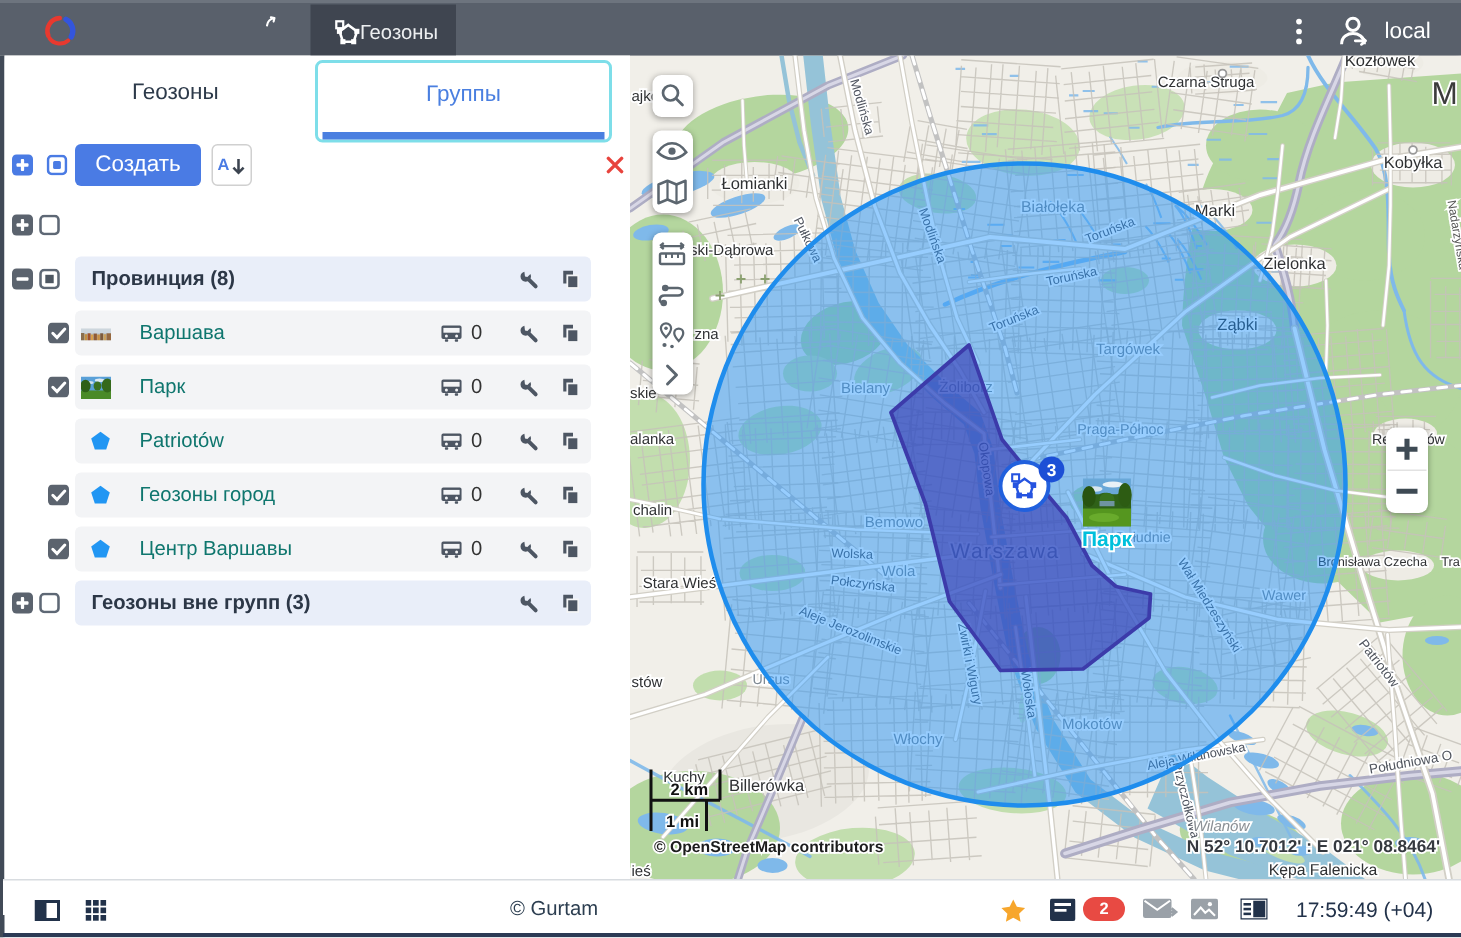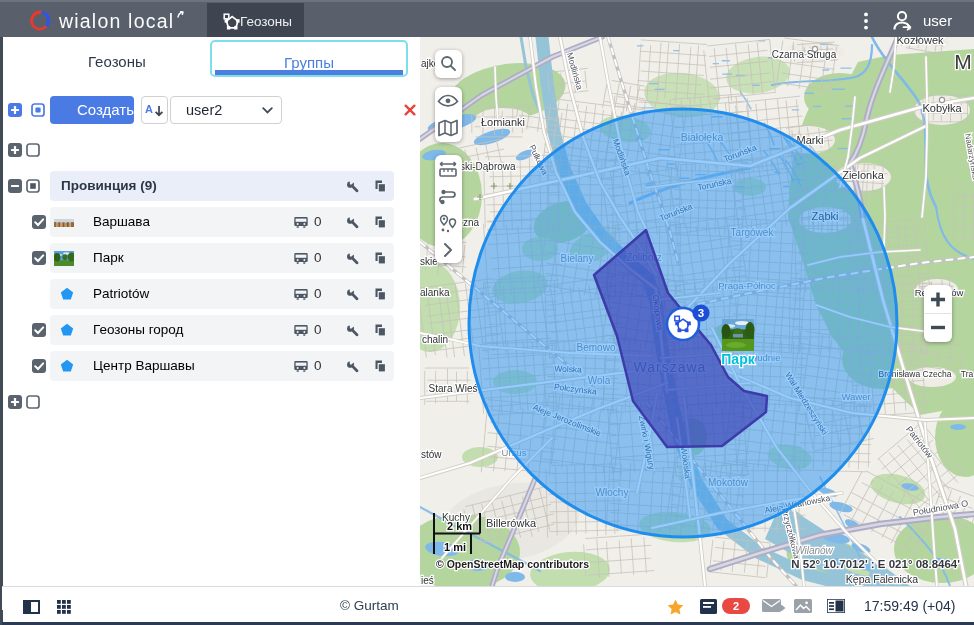--- a/index.html
+++ b/index.html
@@ -10,46 +10,45 @@
 #topbar{position:absolute;left:0;top:0;width:974px;height:37px;background:#59606b;border-top:2px solid #6d747e;box-shadow:0 2px 4px rgba(0,0,0,.28)}
 #toptab{position:absolute;left:207px;top:1px;width:97px;height:36px;background:#3f4550;display:flex;align-items:center}
 #toptab span{color:#eceef0;font-size:13.5px;margin-left:6px}
 #logotext{position:absolute;left:59px;top:8px;color:#fafbfc;font-size:19.5px;letter-spacing:1.2px;font-weight:400}
 #usertext{position:absolute;left:923px;top:10px;color:#fff;font-size:15px}
 
 #leftstrip{position:absolute;left:0;top:37px;width:3px;height:588px;background:#414a57}
 
 #panel{position:absolute;left:3px;top:37px;width:417px;height:549px;background:#fff}
 .tabinact{position:absolute;left:85px;top:16px;font-size:15px;color:#2d3a4a}
-#tabact{position:absolute;left:207px;top:3px;width:198px;height:37px;border:2px solid #7edee9;border-radius:5px;background:#fff}
+#tabact{position:absolute;left:207px;top:3px;width:198px;height:55px;border:2px solid #7edee9;border-radius:5px;background:#fff}
 #tabact .lbl{position:absolute;left:0;width:100%;top:12px;text-align:center;font-size:15px;color:#4a7fe0}
 #tabact .und{position:absolute;left:3px;right:3px;bottom:0px;height:5px;background:#4a7fe0}
 .btn{position:absolute;border-radius:4px}
-#createbtn{left:47px;top:59px;width:84px;height:28px;background:#4a7be4;color:#fff;font-size:15px;text-align:right;line-height:27px}
+#createbtn{left:47px;top:59px;width:84px;height:28px;background:#4a7be4;color:#fff;font-size:15px;text-align:center;line-height:27px}
 #sortbtn{left:138px;top:59px;width:27px;height:28px;background:#fff;border:1px solid #d0d0d0}
 #userddl{left:167px;top:59px;width:112px;height:28px;background:#fff;border:1px solid #d0d0d0;font-size:14.5px;color:#1f2633;line-height:26px;padding-left:15px}
 #searchbox{left:282px;top:59px;width:114px;height:28px;background:#fff;border:1px solid #d0d0d0;font-size:14px;color:#9aa1a8;line-height:26px;padding-left:26px}
 .row{position:absolute;left:47px;width:344px;height:30px;border-radius:4px}
 .grow{background:#e9eef9}
 .crow{background:#f3f4f6}
-.rname{position:absolute;top:7px;font-size:13.5px;color:#000000}
+.rname{position:absolute;top:7px;font-size:13.5px;color:#0f766e}
 .gname{position:absolute;top:7px;left:11px;font-size:13.5px;font-weight:bold;color:#2c3747}
 .zero{position:absolute;left:264px;top:7px;font-size:13.5px;color:#333}
 .sq{position:absolute;width:14px;height:14px;border-radius:3px}
 </style></head><body>
 <div id="app">
     <div id="topbar">
       <span class="abs" style="left:28px;top:7px">
         <svg width="23" height="23" viewBox="0 0 23 23" style="" xmlns="http://www.w3.org/2000/svg">
           <path d="M 11.8 3.1 A 8.6 8.6 0 0 0 4.2 14.8" stroke="#e8392f" stroke-width="3.1" fill="none" stroke-linecap="round"></path>
           <path d="M 5.0 16.5 A 8.6 8.6 0 0 0 17.5 18.0" stroke="#e8392f" stroke-width="2.7" fill="none" stroke-linecap="round"></path>
           <path d="M 16.0 3.9 A 8.6 8.6 0 0 1 19.5 15.6" stroke="#3355dd" stroke-width="3.6" fill="none" stroke-linecap="round"></path>
         </svg>
       </span>
-      <span id="logotext">wialon local</span>
       <span class="abs" style="left:177px;top:8px">
         <svg width="9" height="9" viewBox="0 0 9 9" style="" xmlns="http://www.w3.org/2000/svg">
           <path d="M1 7 A6 6 0 0 1 6 2 M6 2 L3.6 1.6 M6 2 L5.4 4.4" stroke="#fff" stroke-width="1.4" fill="none" stroke-linecap="round"></path>
         </svg>
       </span>
       <div id="toptab">
         <span class="abs" style="left:10px;top:10px">
           <svg width="17" height="17" viewBox="0 0 17 17" style="" xmlns="http://www.w3.org/2000/svg">
             <path d="M9.2 3.6 L15 8.0 L12.8 14.8 L5.6 14.8 L3.4 8.0 Z" stroke="#fff" stroke-width="1.7" fill="none"></path>
             <rect x="1.2" y="1.2" width="4.6" height="4.6" fill="#3f4550" stroke="#fff" stroke-width="1.5"></rect>
@@ -68,21 +67,21 @@
           <circle cx="4" cy="15.6" r="1.9" fill="#fff"></circle>
         </svg>
       </span>
       <span class="abs" style="left:891px;top:7px">
         <svg width="24" height="24" viewBox="0 0 24 24" style="" xmlns="http://www.w3.org/2000/svg">
           <circle cx="11" cy="7.2" r="4.1" stroke="#fff" stroke-width="2" fill="none"></circle>
           <path d="M3.4 20.5 C3.4 14.8 8 13.4 11 13.4 C14 13.4 18.6 14.8 18.6 20.5" stroke="#fff" stroke-width="2" fill="none"></path>
           <path d="M12.5 18.2 h6.5 M16.6 15.8 l2.8 2.4 l-2.8 2.4" stroke="#fff" stroke-width="1.8" fill="none" stroke-linejoin="round" stroke-linecap="round"></path>
         </svg>
       </span>
-      <span id="usertext">user</span>
+      <span id="usertext">local</span>
     </div>
     <div id="leftstrip"></div>
     <div id="panel">
       <span class="tabinact">Геозоны</span>
       <div id="tabact">
         <div class="lbl">Группы</div>
         <div class="und"></div>
       </div>
       <span class="sq" style="left:5px;top:66px;background:#4a7be4">
         <svg width="14" height="14" viewBox="0 0 14 14" style="" xmlns="http://www.w3.org/2000/svg">
@@ -96,25 +95,20 @@
           <rect x="4.4" y="4.4" width="5.2" height="5.2" rx="1" fill="#4a7be4"></rect>
         </svg>
       </span>
       <div class="btn" id="createbtn">Создать</div>
       <div class="btn" id="sortbtn">
         <svg width="25" height="18" viewBox="0 0 25 18" style="margin:4px 0 0 0" xmlns="http://www.w3.org/2000/svg">
           <text x="3" y="12" font-size="11" font-weight="bold" fill="#4a7be4" font-family="Liberation Sans">A</text>
           <path d="M17 5 v9 M13.6 10.8 L17 14.2 L20.4 10.8" stroke="#3c4450" stroke-width="1.7" fill="none"></path>
         </svg>
       </div>
-      <div class="btn" id="userddl">user2<span class="abs" style="left:91px;top:10px">
-          <svg width="11" height="7" viewBox="0 0 11 7" style="" xmlns="http://www.w3.org/2000/svg">
-            <path d="M1.2 1.2 L5.5 5.4 L9.8 1.2" stroke="#434b56" stroke-width="1.8" fill="none" stroke-linecap="round"></path>
-          </svg>
-        </span></div>
       <span class="abs" style="left:401px;top:67px">
         <svg width="12" height="12" viewBox="0 0 12 12" style="" xmlns="http://www.w3.org/2000/svg">
           <path d="M1.6 1.6 L10.4 10.4 M10.4 1.6 L1.6 10.4" stroke="#e8433c" stroke-width="2.3" stroke-linecap="round"></path>
         </svg>
       </span>
       <span class="sq" style="left:5px;top:106px;background:#5b636e">
         <svg width="14" height="14" viewBox="0 0 14 14" style="" xmlns="http://www.w3.org/2000/svg">
           <rect x="3" y="5.9" width="8" height="2.2" rx="0.6" fill="#fff"></rect>
           <rect x="5.9" y="3" width="2.2" height="8" rx="0.6" fill="#fff"></rect>
         </svg>
@@ -129,21 +123,21 @@
           <rect x="3" y="5.9" width="8" height="2.2" rx="0.6" fill="#fff"></rect>
         </svg>
       </span>
       <span class="abs" style="left:23px;top:142px">
         <svg width="14" height="14" viewBox="0 0 14 14" style="" xmlns="http://www.w3.org/2000/svg">
           <rect x="1" y="1" width="12" height="12" rx="2.5" fill="#fff" stroke="#5e6875" stroke-width="1.7"></rect>
           <rect x="4.2" y="4.2" width="5.6" height="5.6" fill="#4e5762"></rect>
         </svg>
       </span>
       <div class="row grow" style="top:134px">
-        <span class="gname">Провинция (9)</span>
+        <span class="gname">Провинция (8)</span>
         <span class="abs" style="left:296px;top:9px">
           <svg width="13" height="13" viewBox="0 0 13 13" style="" xmlns="http://www.w3.org/2000/svg">
             <path d="M3.6 1.2 A3.4 3.4 0 0 0 1.0 4.4 A3.4 3.4 0 0 0 4.4 7.8 C4.9 7.8 5.4 7.7 5.8 7.5 L10.2 11.9 A1.35 1.35 0 0 0 12.1 10.0 L7.7 5.6 C7.9 5.2 8.0 4.7 8.0 4.2 A3.4 3.4 0 0 0 7.6 2.6 L5.6 4.6 L4.0 4.4 L3.8 2.8 Z" fill="#4d5663"></path>
           </svg>
         </span>
         <span class="abs" style="left:325px;top:9px">
           <svg width="11" height="13" viewBox="0 0 11 13" style="" xmlns="http://www.w3.org/2000/svg">
             <rect x="0.5" y="0.5" width="6.5" height="8.5" fill="#4d5663"></rect>
             <rect x="3.2" y="3.6" width="7.3" height="8.4" fill="#4d5663" stroke="#f3f4f6" stroke-width="1.2"></rect>
           </svg>
@@ -343,20 +337,34 @@
         <svg width="14" height="14" viewBox="0 0 14 14" style="" xmlns="http://www.w3.org/2000/svg">
           <rect x="3" y="5.9" width="8" height="2.2" rx="0.6" fill="#fff"></rect>
           <rect x="5.9" y="3" width="2.2" height="8" rx="0.6" fill="#fff"></rect>
         </svg>
       </span>
       <span class="abs" style="left:23px;top:358px">
         <svg width="14" height="14" viewBox="0 0 14 14" style="" xmlns="http://www.w3.org/2000/svg">
           <rect x="1" y="1" width="12" height="12" rx="2.5" fill="#fff" stroke="#5e6875" stroke-width="1.7"></rect>
         </svg>
       </span>
+      <div class="row grow" style="top:350px">
+        <span class="gname">Геозоны вне групп (3)</span>
+        <span class="abs" style="left:296px;top:9px">
+          <svg width="13" height="13" viewBox="0 0 13 13" style="" xmlns="http://www.w3.org/2000/svg">
+            <path d="M3.6 1.2 A3.4 3.4 0 0 0 1.0 4.4 A3.4 3.4 0 0 0 4.4 7.8 C4.9 7.8 5.4 7.7 5.8 7.5 L10.2 11.9 A1.35 1.35 0 0 0 12.1 10.0 L7.7 5.6 C7.9 5.2 8.0 4.7 8.0 4.2 A3.4 3.4 0 0 0 7.6 2.6 L5.6 4.6 L4.0 4.4 L3.8 2.8 Z" fill="#4d5663"></path>
+          </svg>
+        </span>
+        <span class="abs" style="left:325px;top:9px">
+          <svg width="11" height="13" viewBox="0 0 11 13" style="" xmlns="http://www.w3.org/2000/svg">
+            <rect x="0.5" y="0.5" width="6.5" height="8.5" fill="#4d5663"></rect>
+            <rect x="3.2" y="3.6" width="7.3" height="8.4" fill="#4d5663" stroke="#f3f4f6" stroke-width="1.2"></rect>
+          </svg>
+        </span>
+      </div>
     </div>
     <div id="map" style="position:absolute;left:420px;top:37px;width:554px;height:549px;overflow:hidden"><svg width="554" height="549" viewBox="0 0 554 549" xmlns="http://www.w3.org/2000/svg">
         <rect width="554" height="549" fill="#f1efe9"></rect>
         <ellipse cx="263" cy="286" rx="215" ry="215" transform="rotate(0 263 286)" fill="#e9e7e1" opacity="1"></ellipse>
         <ellipse cx="90" cy="485" rx="70" ry="38" transform="rotate(-10 90 485)" fill="#e9e7e1" opacity="1"></ellipse>
         <path d="M368 180 C370 120 382 75 398 58 L425 50 L438 25 L470 18 L554 12 L554 368 L500 378 L466 345 L436 330 L412 300 L396 268 L384 228 Z" fill="#b4d69e"></path>
         <ellipse cx="545" cy="400" rx="30" ry="40" transform="rotate(0 545 400)" fill="#b4d69e" opacity="1"></ellipse>
         <ellipse cx="500" cy="215" rx="55" ry="45" transform="rotate(0 500 215)" fill="#b4d69e" opacity="1"></ellipse>
         <ellipse cx="520" cy="300" rx="50" ry="48" transform="rotate(0 520 300)" fill="#b4d69e" opacity="1"></ellipse>
         <ellipse cx="468" cy="255" rx="42" ry="40" transform="rotate(0 468 255)" fill="#b4d69e" opacity="1"></ellipse>

